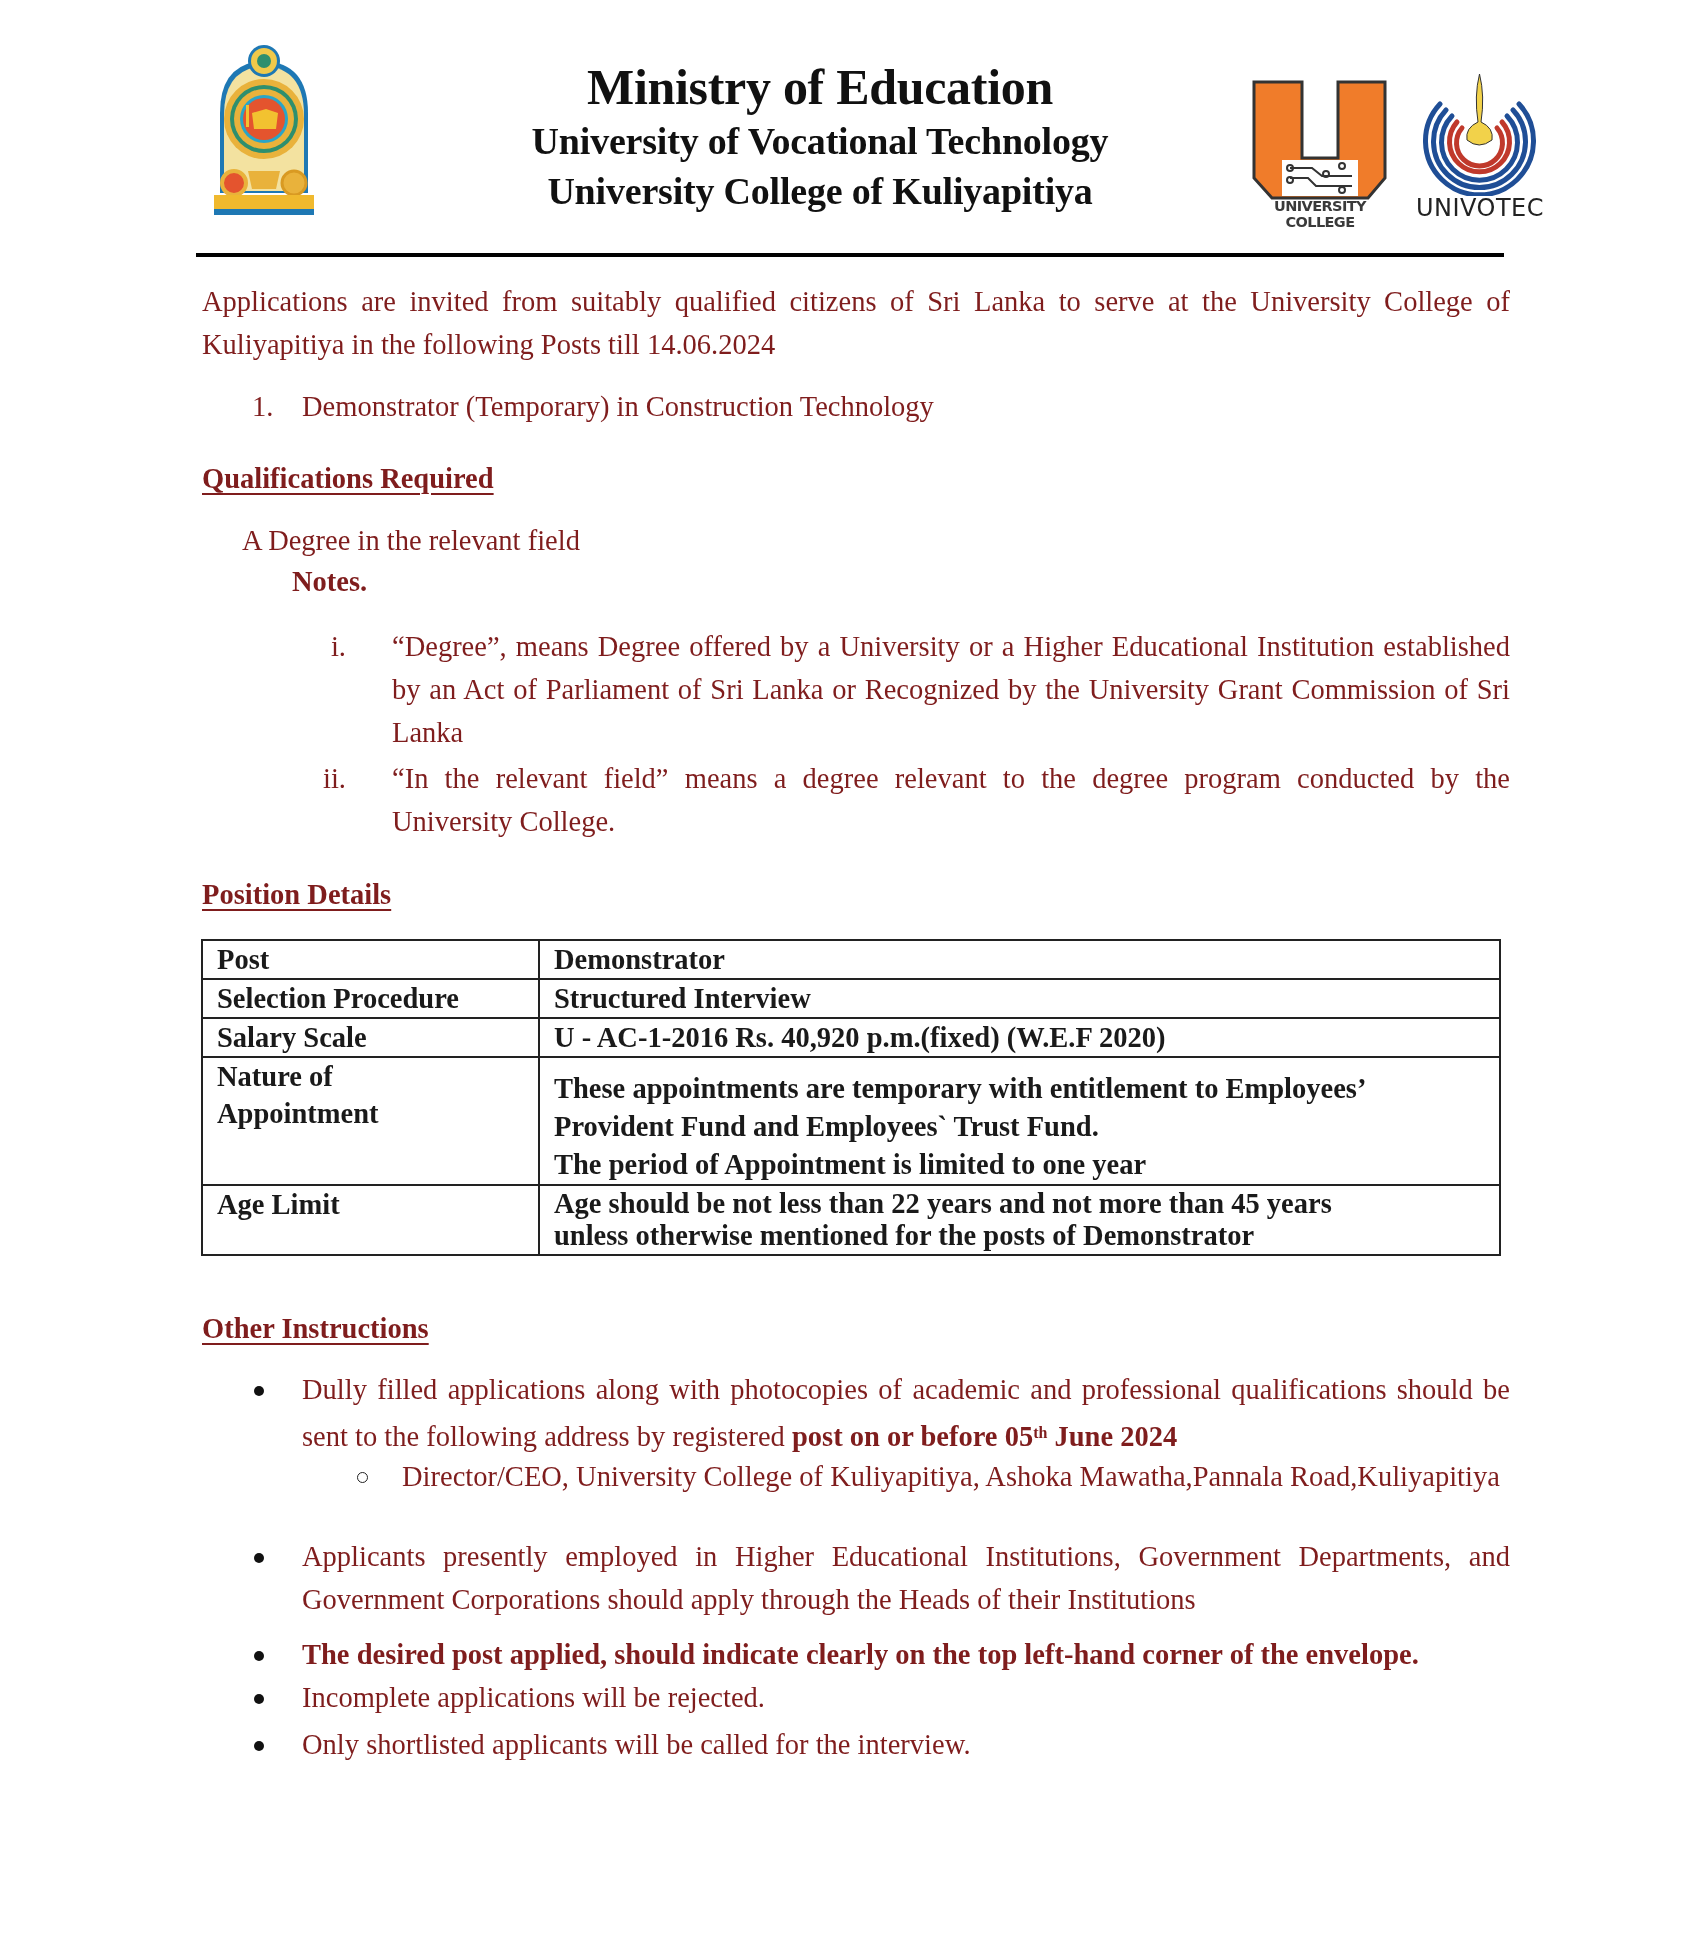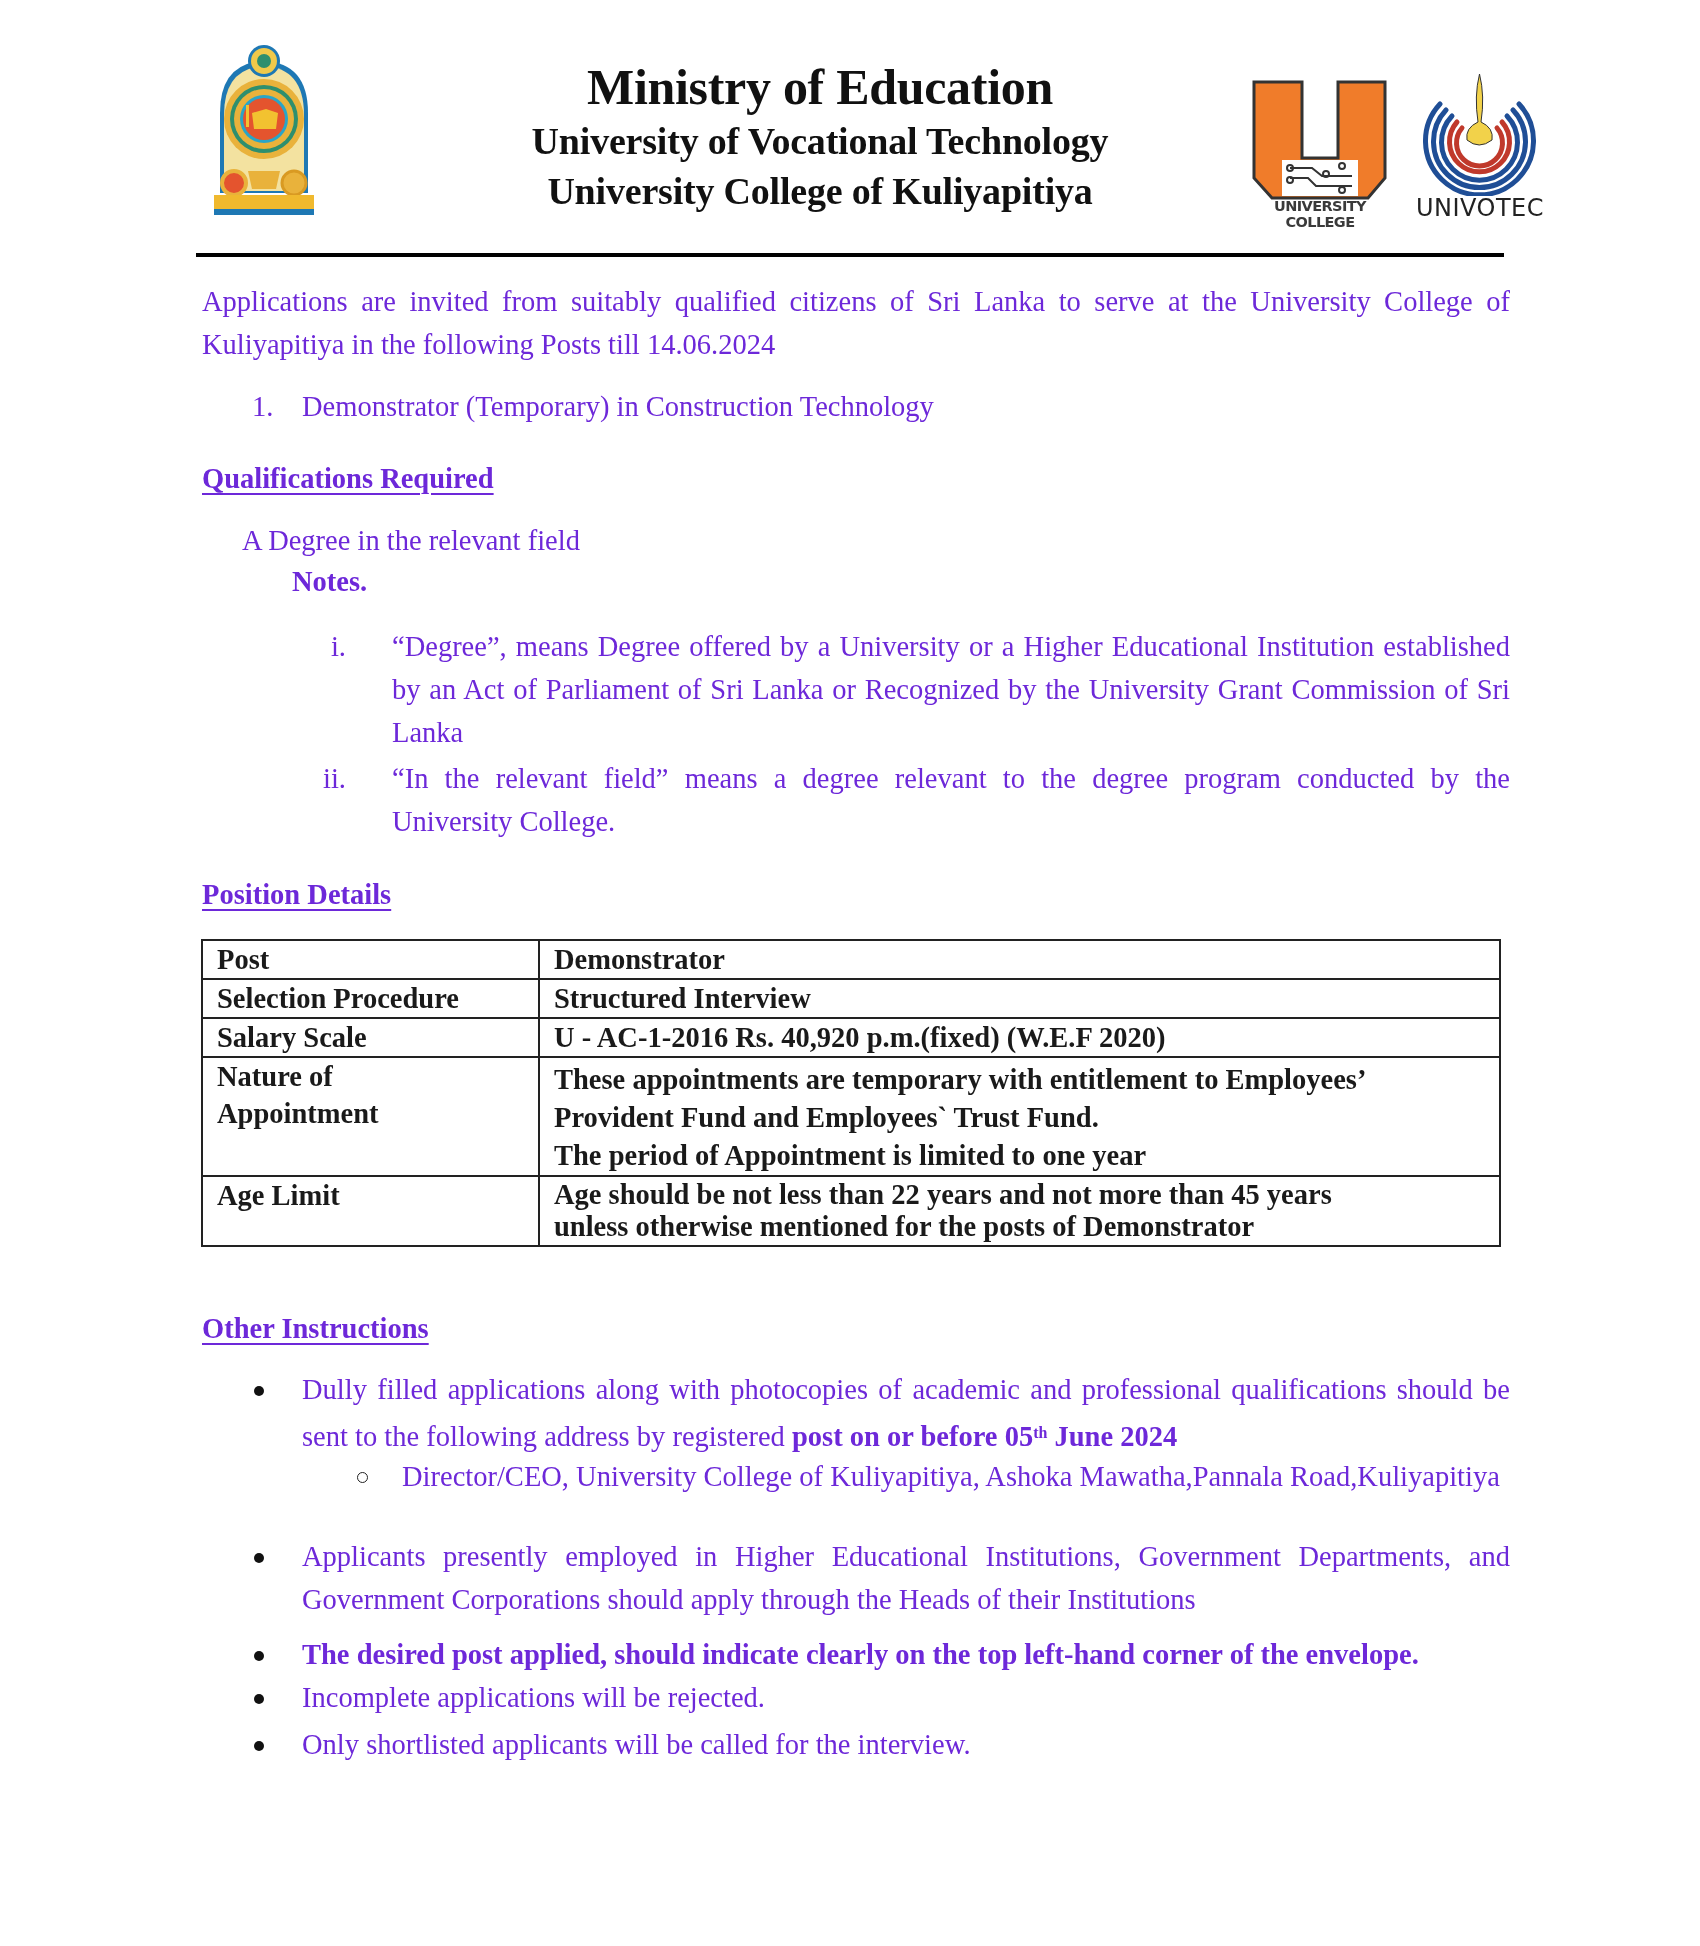--- a/index.html
+++ b/index.html
@@ -14,42 +14,42 @@
   .h2 { font-size:38px; line-height:50px; letter-spacing:-0.2px; }
   .ulogo { left:1252px; top:80px; width:135px; height:140px; }
   .ulogo-caption { left:1246px; top:198px; width:148px; text-align:center; font-family:"DejaVu Sans", sans-serif;
                    font-weight:bold; font-size:14.5px; color:#3a3a3a; letter-spacing:-0.6px; }
   .unilogo { left:1412px; top:66px; width:135px; height:130px; }
   .unilogo-caption { left:1400px; top:194px; width:160px; text-align:center; font-family:"DejaVu Sans", sans-serif;
                    font-size:24px; color:#222; letter-spacing:0.5px; }
   .rule { left:196px; top:253px; width:1308px; height:4px; background:#000; }
 
   
-  .para { font-size:28.5px; line-height:43px; color:#6d28d9; }
+  .para { font-size:28.5px; line-height:43px; color:#7f1d1d; }
   .justify { text-align:justify; text-align-last:left; }
   .intro { left:202px; top:280px; width:1308px; }
   .numitem { left:252px; top:385px; width:1200px; }
   .numitem .num { display:inline-block; width:50px; }
   .heading { font-weight:bold; text-decoration:underline; text-underline-offset:5px; text-decoration-thickness:2px; }
   .qual-h { left:202px; top:457px; }
   .qual-text { left:202px; top:519px;margin-left:40px; }
   .notes-h { left:292px; top:560px; font-weight:bold; }
   .note { left:292px; width:1218px; }
   .note .rn { position:absolute; left:0; width:54px; text-align:right; }
   .note .nt { position:absolute; left:100px; width:1118px; }
   .note1 { top:625px; }
   .note2 { top:757px; }
   .pos-h { left:202px; top:873px; }
 
   
   .ptable { left:201px; top:939px; width:1300px; border-collapse:collapse; font-size:28.5px; }
   .ptable td { border:2px solid #222; vertical-align:top; padding:0 14px; line-height:37px; color:#1a1a1a;font-weight:bold; }
   .ptable td.k { width:307px; font-weight:bold; }
   .ptable tr.r1 td, .ptable tr.r2 td, .ptable tr.r3 td { height:37px; }
-  .ptable tr.r4 td.v { line-height:38px; padding-top:3px; height:112px; }
+  .ptable tr.r4 td.v { line-height:38px; padding-top:12px; height:112px; }
   .ptable tr.r4 td.k { line-height:37px; }
   .ptable tr.r5 td.v { line-height:32px; padding-top:2px; height:66px; }
 
   .other-h { left:202px; top:1307px; }
   .bullets { left:202px; top:1368px; width:1308px; }
   .bl { position:relative; padding-left:100px; }
   .bl::before { content:""; position:absolute; left:52px; top:18px; width:10px; height:10px; border-radius:50%; background:#111; }
   .sub { position:relative; padding-left:200px; line-height:34px; }
   .sub::before { content:""; position:absolute; left:155px; top:12px; width:9px; height:9px; border-radius:50%; border:1.5px solid #222; }
   .b1 { margin-bottom:0; }

